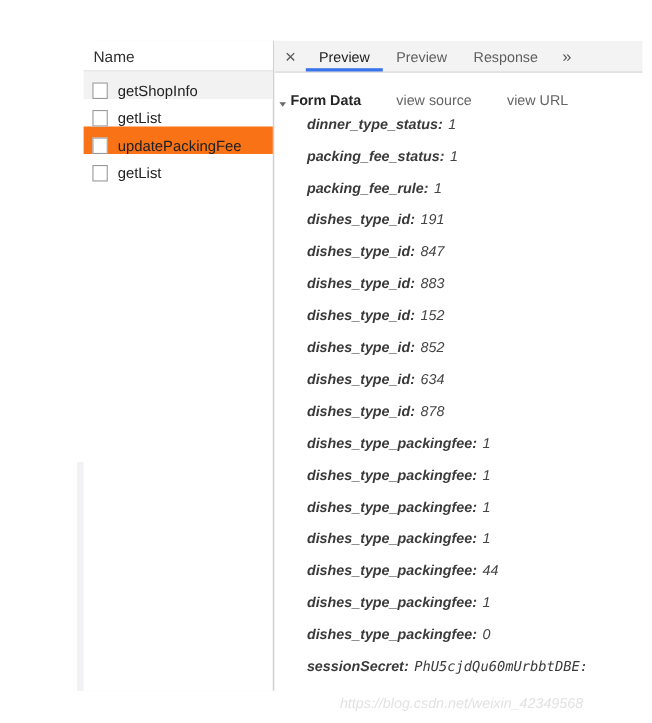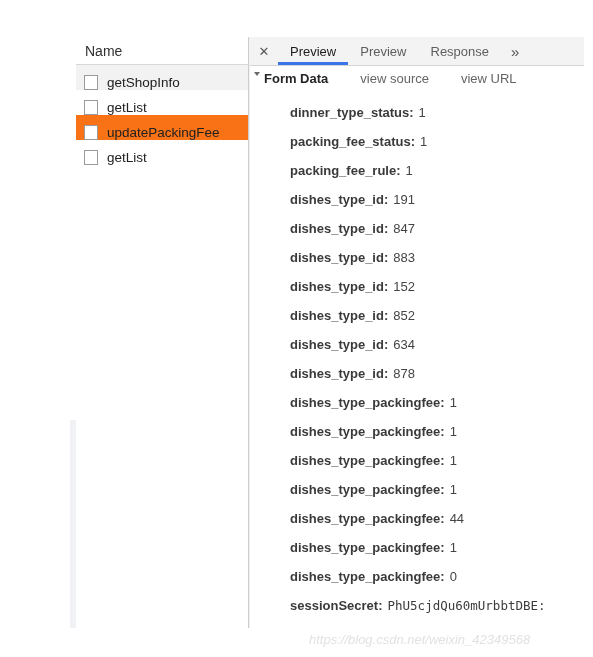--- a/index.html
+++ b/index.html
@@ -132,21 +132,21 @@
   .tab.overflow { font-size: 15px; color: #555; padding: 0 10px; }
 
   
   #content {
     padding-top: 5px;
     font-size: 13px;
     color: #303030;
   }
   #section-header {
     display: flex;
-    align-items: flex-start;
+    align-items: flex-end;
     height: 27px;
     padding-left: 5px;
     white-space: nowrap;
   }
   .caret {
     display: inline-block;
     width: 0; height: 0;
     border-left: 4.5px solid #6a6a6a;
     border-top: 3.5px solid transparent;
     border-bottom: 3.5px solid transparent;
@@ -160,22 +160,23 @@
   }
   .view-link {
     color: #646464;
     font-size: 13px;
     margin-left: 32px;
   }
   .kv-row {
     height: 29px;
     display: flex;
     align-items: center;
-    padding-left: 40px;
-    white-space: nowrap;
+    padding-left: 29px;
+    white-space: nowrap;
+    font-style: italic;
   }
   .kv-key {
     font-weight: bold;
     color: #3a3a3a;
     font-size: 13px;
   }
   .kv-colon {
     font-weight: bold;
     color: #3a3a3a;
     font-size: 13px;

